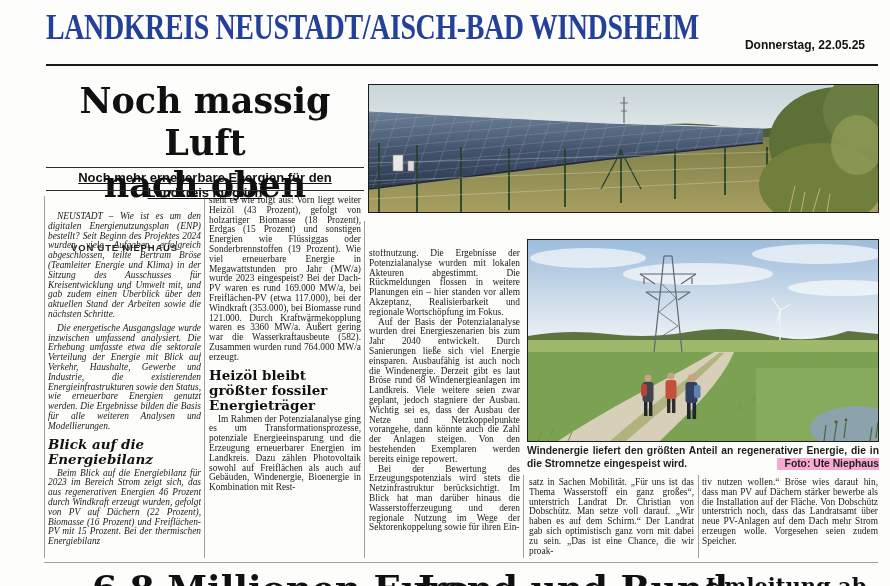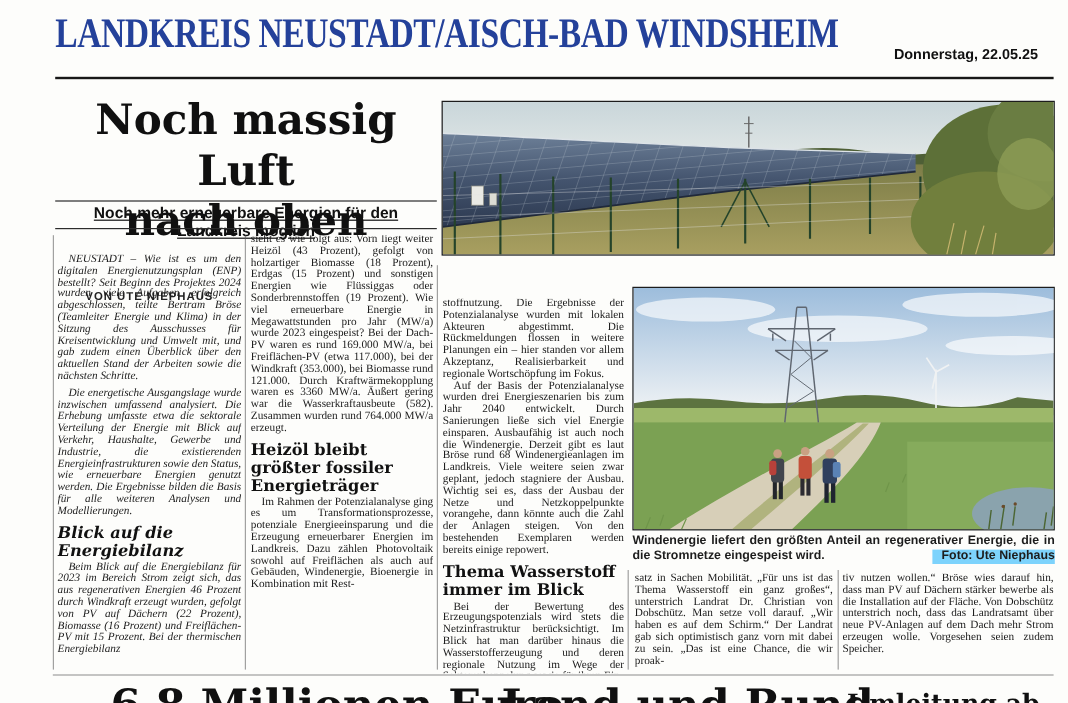--- a/index.html
+++ b/index.html
@@ -44,21 +44,21 @@
   
   .photo{position:absolute;border:1px solid #1c1c1c;background:#cfd8dc;}
   .photo1{left:368px;top:84px;width:509px;height:127px;}
   .photo2{left:527px;top:239px;width:350px;height:201px;}
   .photo svg{display:block;}
   .caption{position:absolute;font-family:"Liberation Sans",sans-serif;font-weight:600;
            font-size:10.3px;line-height:12.5px;color:#1d1d1d;}
   .caption1{left:368px;top:217px;width:511px;display:flex;justify-content:space-between;}
   .caption2{left:527px;top:445px;width:352px;text-align:justify;}
   .caption .credit,.caption2 .credit{font-weight:600;}
-  .caption2 .credit{position:absolute;right:0;top:12.5px;background:#7dd3fc;padding-left:8px;}
+  .caption2 .credit{position:absolute;right:0;top:12.5px;background:#f9a8d4;padding-left:8px;}
   
   .bottom-rule{position:absolute;left:44px;top:562px;width:834px;height:1px;background:#444;opacity:.5;}
   .teaser-big{position:absolute;top:567px;font-family:"DejaVu Serif",serif;font-weight:700;
               font-size:36px;color:#101010;white-space:nowrap;}
   .tb-left{left:92px;} .tb-right{left:418px;}
   .teaser-small{position:absolute;left:706px;top:573px;font-family:"DejaVu Serif",serif;
               font-weight:700;font-size:21px;color:#101010;white-space:nowrap;}
 </style>
 </head>
 <body>
@@ -95,21 +95,20 @@
 
   <div class="col col2">
     <p class="cont">sieht es wie folgt aus: Vorn liegt weiter Heizöl (43 Prozent), gefolgt von holzartiger Biomasse (18 Prozent), Erdgas (15 Prozent) und sonstigen Energien wie Flüssiggas oder Sonderbrennstoffen (19 Prozent). Wie viel erneuerbare Energie in Megawattstunden pro Jahr (MW/a) wurde 2023 eingespeist? Bei der Dach-PV waren es rund 169.000 MW/a, bei Freiflächen-PV (etwa 117.000), bei der Windkraft (353.000), bei Biomasse rund 121.000. Durch Kraftwärmekopplung waren es 3360 MW/a. Äußert gering war die Wasserkraftausbeute (582). Zusammen wurden rund 764.000 MW/a erzeugt.</p>
     <h3>Heizöl bleibt größter fossiler Energieträger</h3>
     <p>Im Rahmen der Potenzialanalyse ging es um Transformationsprozesse, potenziale Energieeinsparung und die Erzeugung erneuerbarer Energien im Landkreis. Dazu zählen Photovoltaik sowohl auf Freiflächen als auch auf Gebäuden, Windenergie, Bioenergie in Kombination mit Rest-</p>
   </div>
 
   <div class="col col3">
     <p class="cont">stoffnutzung. Die Ergebnisse der Potenzialanalyse wurden mit lokalen Akteuren abgestimmt. Die Rückmeldungen flossen in weitere Planungen ein – hier standen vor allem Akzeptanz, Realisierbarkeit und regionale Wortschöpfung im Fokus.</p>
     <p>Auf der Basis der Potenzialanalyse wurden drei Energieszenarien bis zum Jahr 2040 entwickelt. Durch Sanierungen ließe sich viel Energie einsparen. Ausbaufähig ist auch noch die Windenergie. Derzeit gibt es laut Bröse rund 68 Windenergieanlagen im Landkreis. Viele weitere seien zwar geplant, jedoch stagniere der Ausbau. Wichtig sei es, dass der Ausbau der Netze und Netzkoppelpunkte vorangehe, dann könnte auch die Zahl der Anlagen steigen. Von den bestehenden Exemplaren werden bereits einige repowert.</p>
-    <h3>Thema Wasserstoff immer im Blick</h3>
     <p>Bei der Bewertung des Erzeugungspotenzials wird stets die Netzinfrastruktur berücksichtigt. Im Blick hat man darüber hinaus die Wasserstofferzeugung und deren regionale Nutzung im Wege der Sektorenkoppelung sowie für ihren Ein-</p>
   </div>
 
   <div class="col col4">
     <p class="cont">satz in Sachen Mobilität. „Für uns ist das Thema Wasserstoff ein ganz großes“, unterstrich Landrat Dr. Christian von Dobschütz. Man setze voll darauf. „Wir haben es auf dem Schirm.“ Der Landrat gab sich optimistisch ganz vorn mit dabei zu sein. „Das ist eine Chance, die wir proak-</p>
   </div>
 
   <div class="col col5">
     <p class="cont">tiv nutzen wollen.“ Bröse wies darauf hin, dass man PV auf Dächern stärker bewerbe als die Installation auf der Fläche. Von Dobschütz unterstrich noch, dass das Landratsamt über neue PV-Anlagen auf dem Dach mehr Strom erzeugen wolle. Vorgesehen seien zudem Speicher.</p>
   </div>

